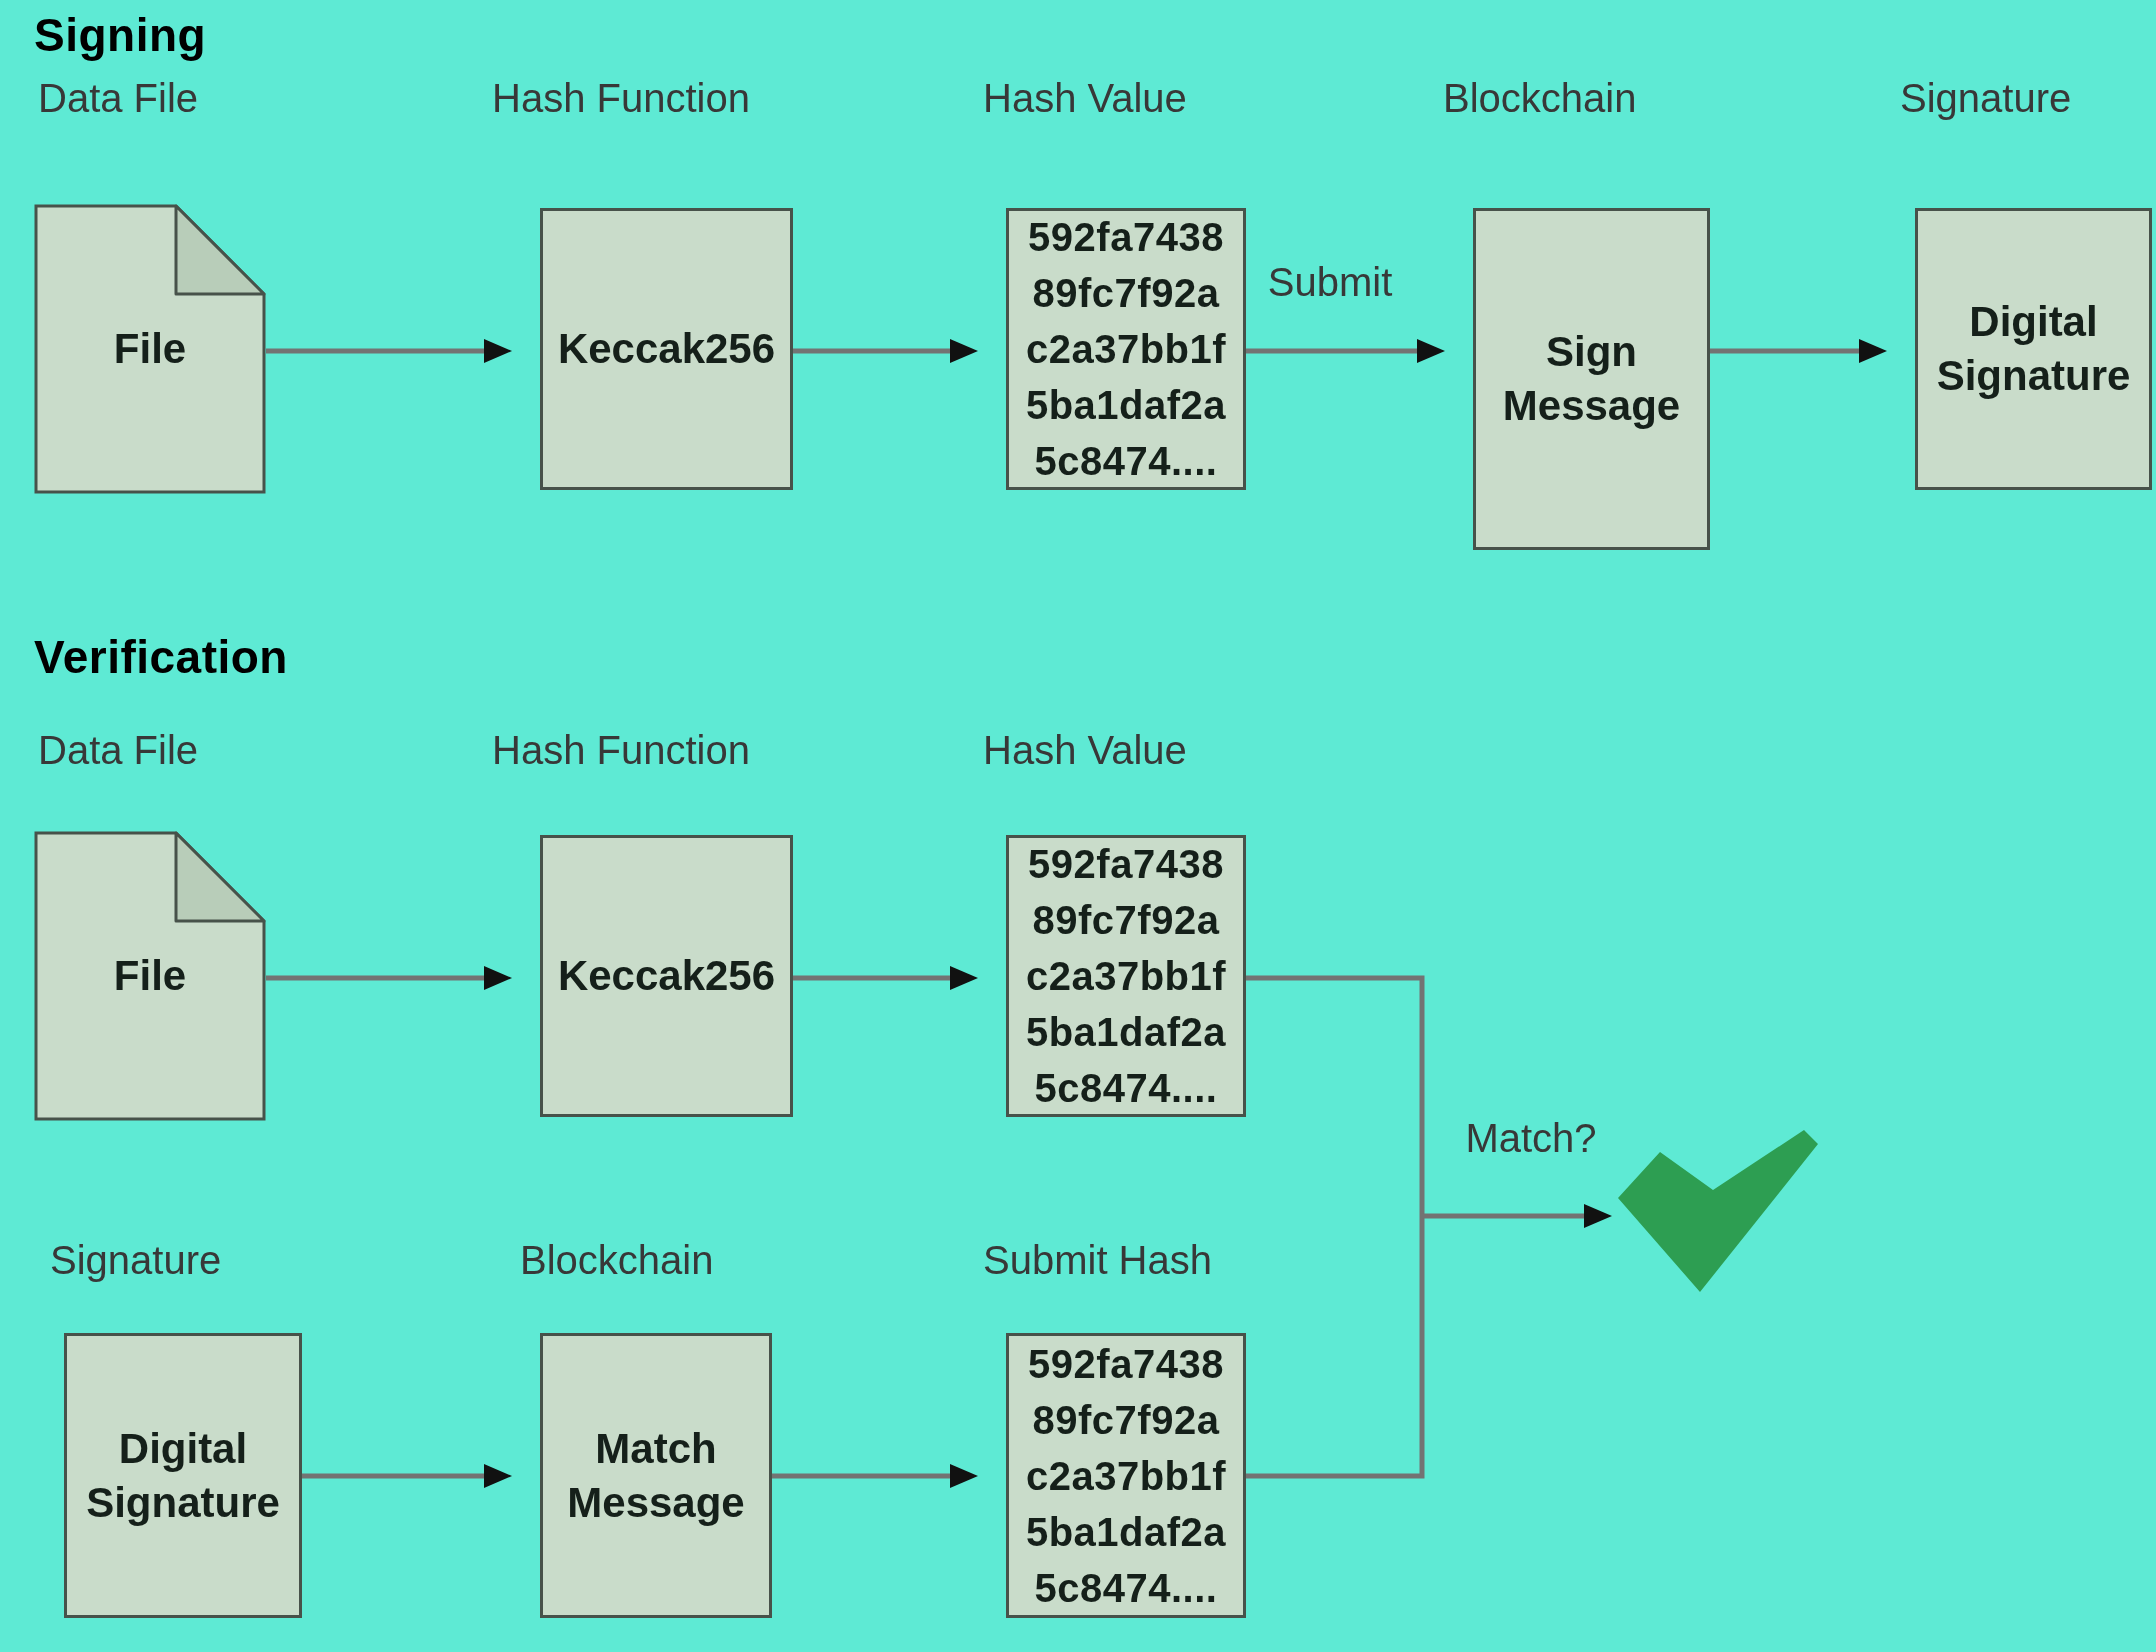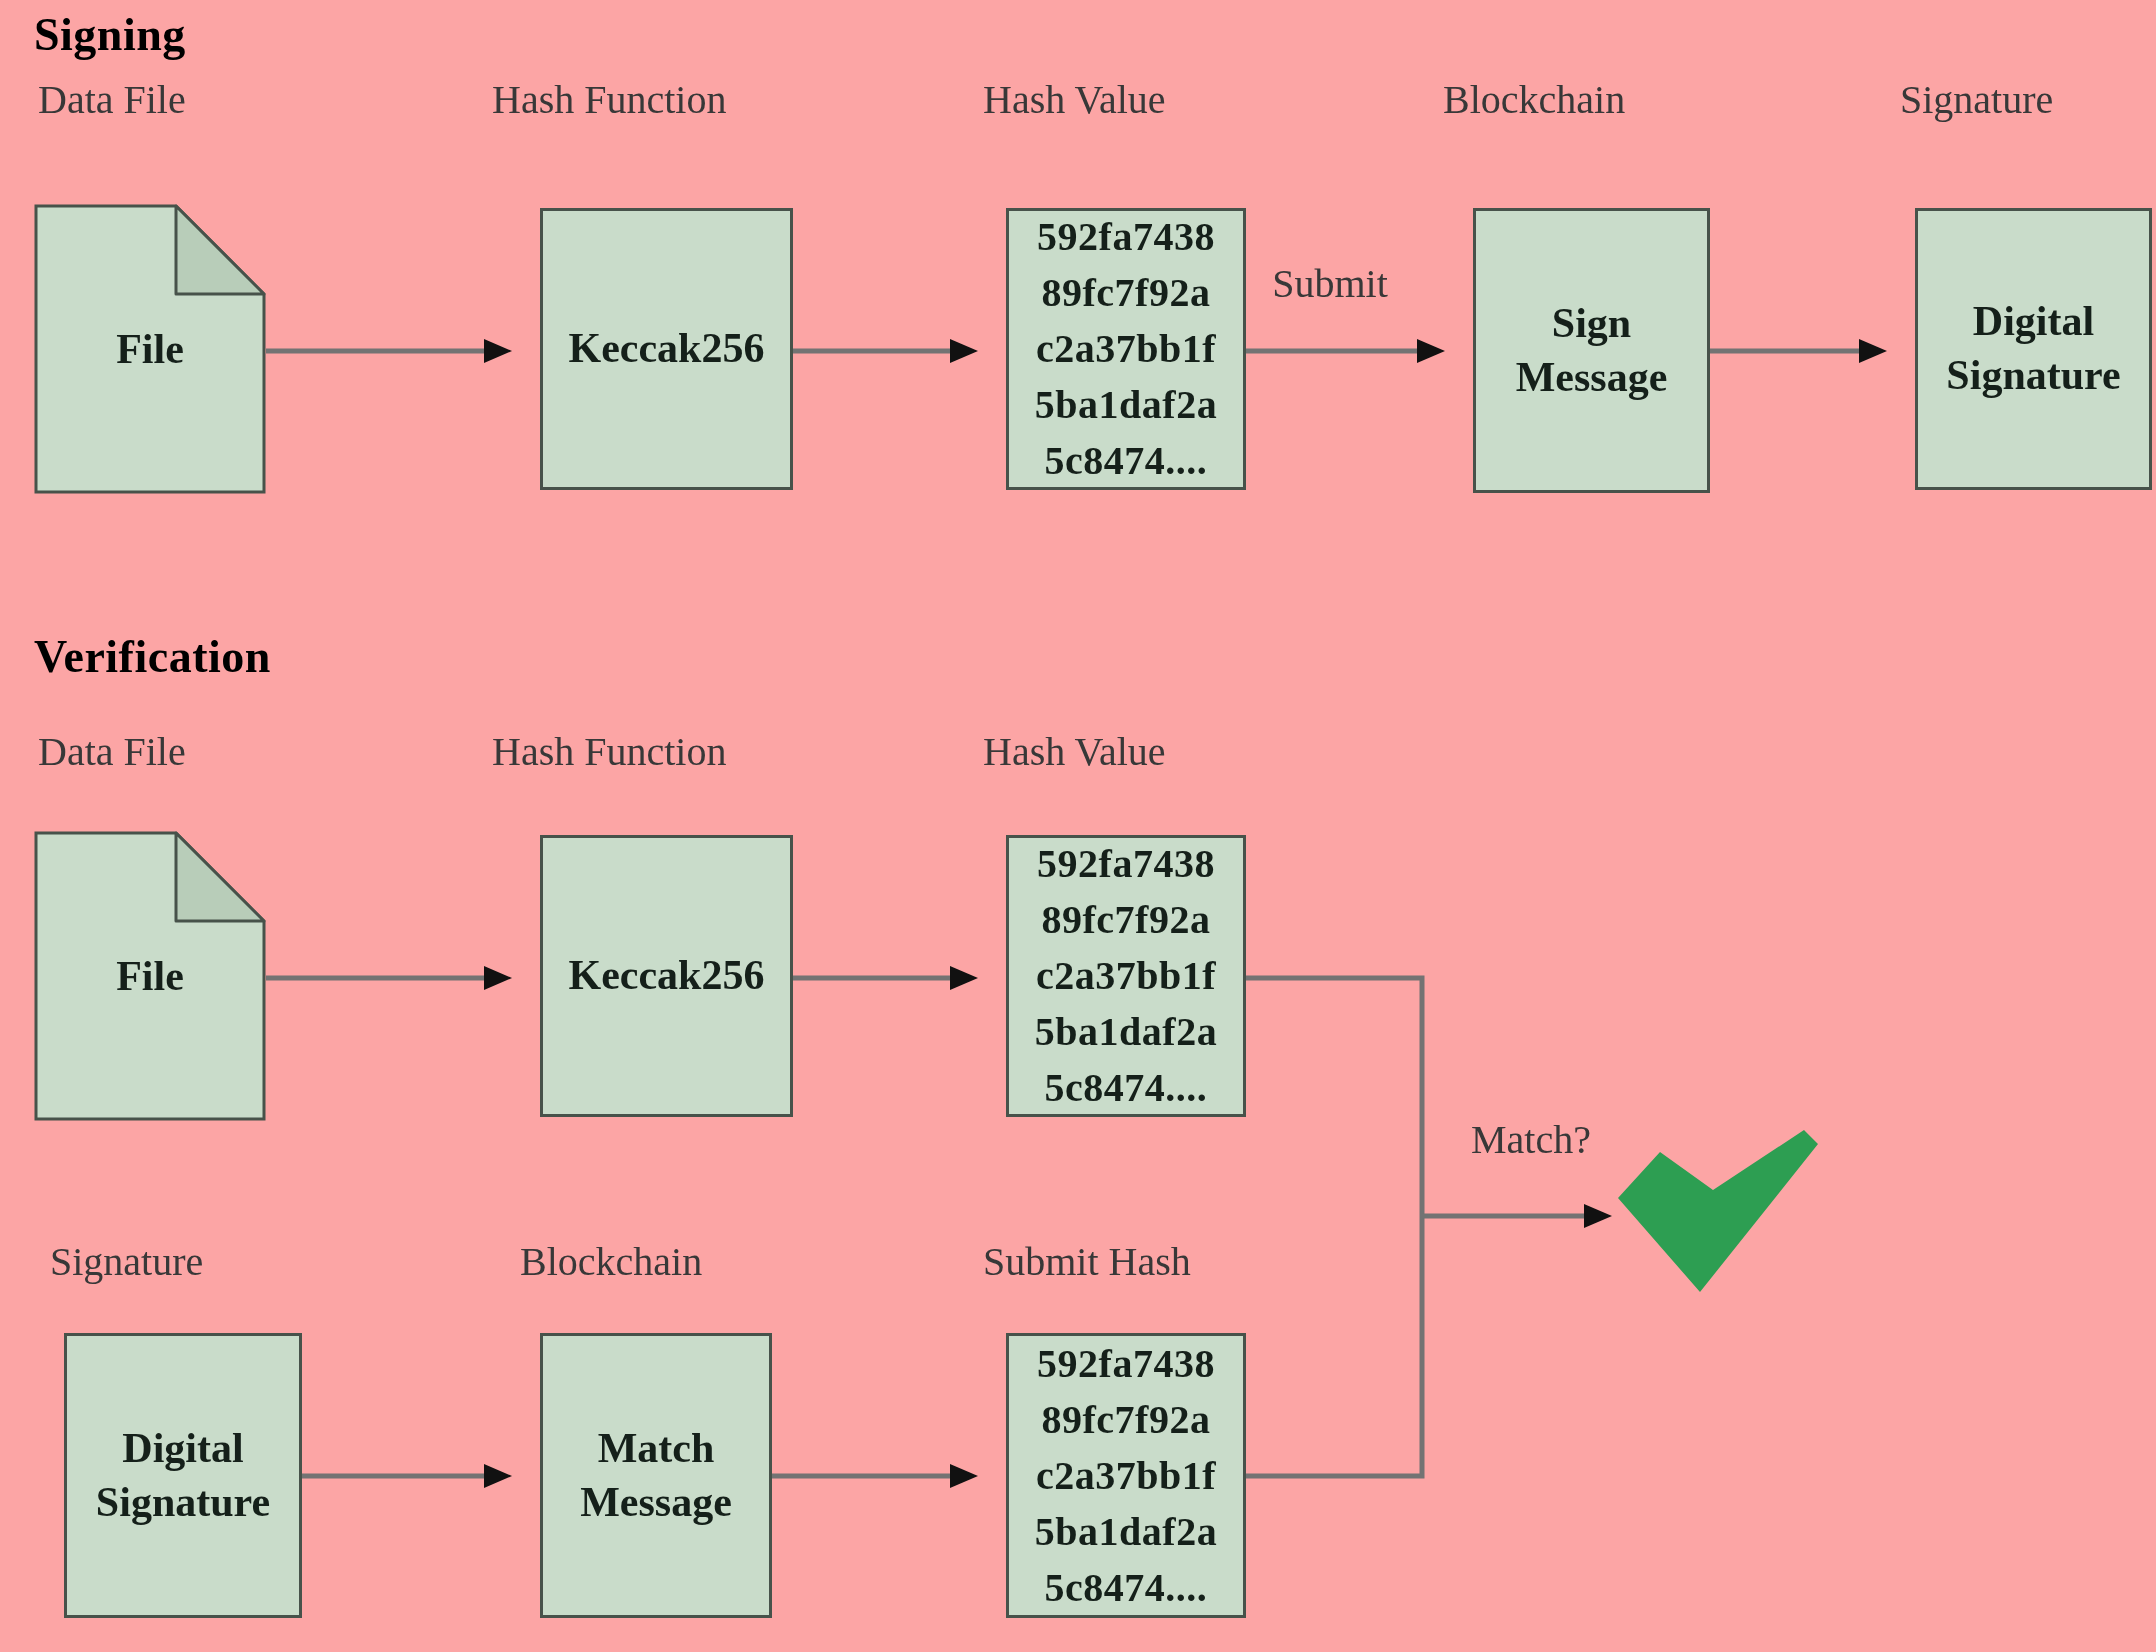--- a/index.html
+++ b/index.html
@@ -1,23 +1,22 @@
 <!DOCTYPE html>
 <html style="--node-fill: #c9dcca; --node-border: #47524a; --fold-fill: #b8cdb9; --arrow-line: #737373; --arrow-head: #111111; --check-green: #2d9e52; --label-text: #383838; --title-text: #000000; --node-text: #15201a;"><head>
 <meta charset="utf-8">
 <style>
   html, body { margin: 0; padding: 0; background: #ffffff; }
   body { font-family: "Liberation Sans", sans-serif; }
   #canvas {
     position: relative;
     width: 2156px;
     height: 1652px;
-    background: #fca5a5;
+    background: #5eead4;
     overflow: hidden;
-    font-family: Liberation Serif, serif;
   }
   #wires { position: absolute; left: 0; top: 0; width: 2156px; height: 1652px; }
 
   .shape-body { fill: var(--node-fill); stroke: var(--node-border); stroke-width: 3; }
   .shape-fold { fill: var(--fold-fill); stroke: var(--node-border); stroke-width: 3; stroke-linejoin: round; }
   .wire { stroke: var(--arrow-line); stroke-width: 5; fill: none; }
   .head { fill: var(--arrow-head); stroke: none; }
   .check { fill: var(--check-green); stroke: none; }
 
   .title {
@@ -146,21 +145,21 @@
   <div class="file-text" style="left:36px; top:206px; width:228px; height:286px;">File</div>
 
   <div class="node" style="left:512px; top:208px; width:253px; height:282px;">Keccak256</div>
 
   <div class="node hash" style="left:978px; top:208px; width:240px; height:282px;">592fa7438
 89fc7f92a
 c2a37bb1f
 5ba1daf2a
 5c8474....</div>
 
-  <div class="node" style="left:1445px; top:208px; width:237px; height:285px;">Sign
+  <div class="node" style="left:1445px; top:208px; width:237px; height:342px;">Sign
 Message</div>
 
   <div class="node" style="left:1887px; top:208px; width:237px; height:282px;">Digital
 Signature</div>
 
   <div class="wire-label" style="left:1240px; top:260px; width:180px;">Submit</div>
 
   <div class="title" style="left:34px; top:630px;">Verification</div>
 
   <div class="label" style="left:38px;  top:728px;">Data File</div>

